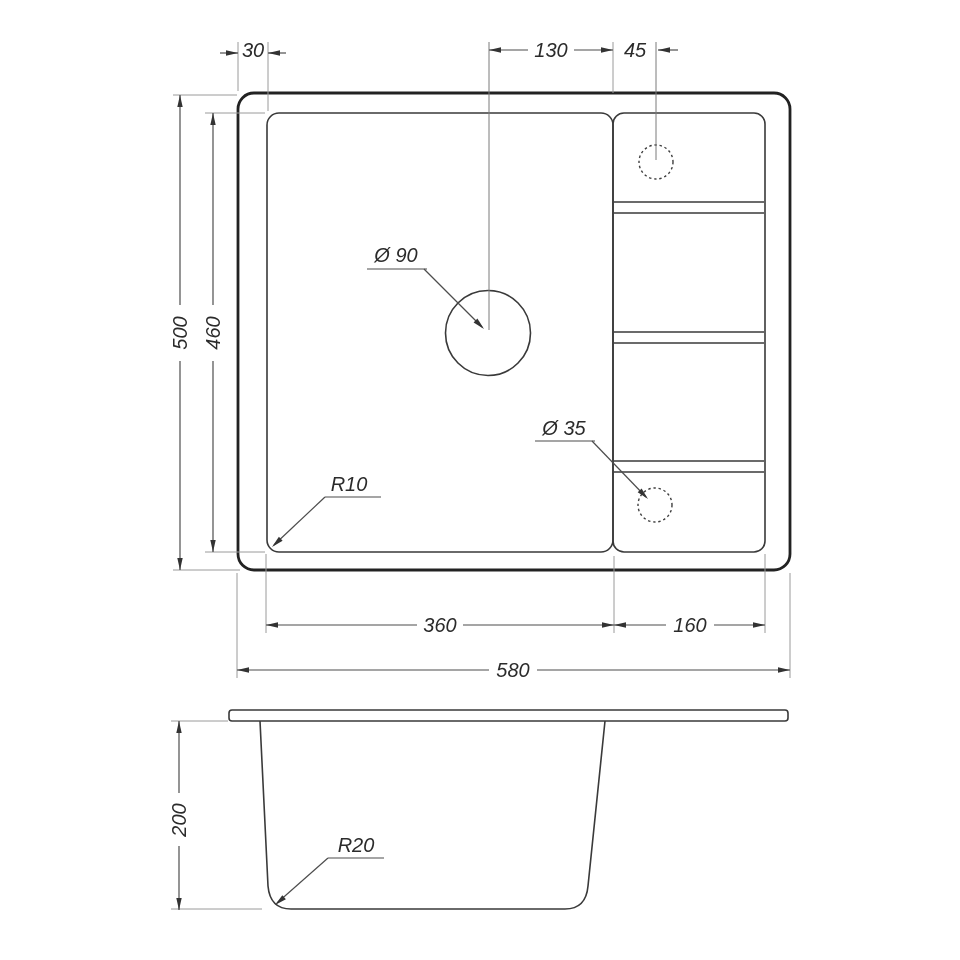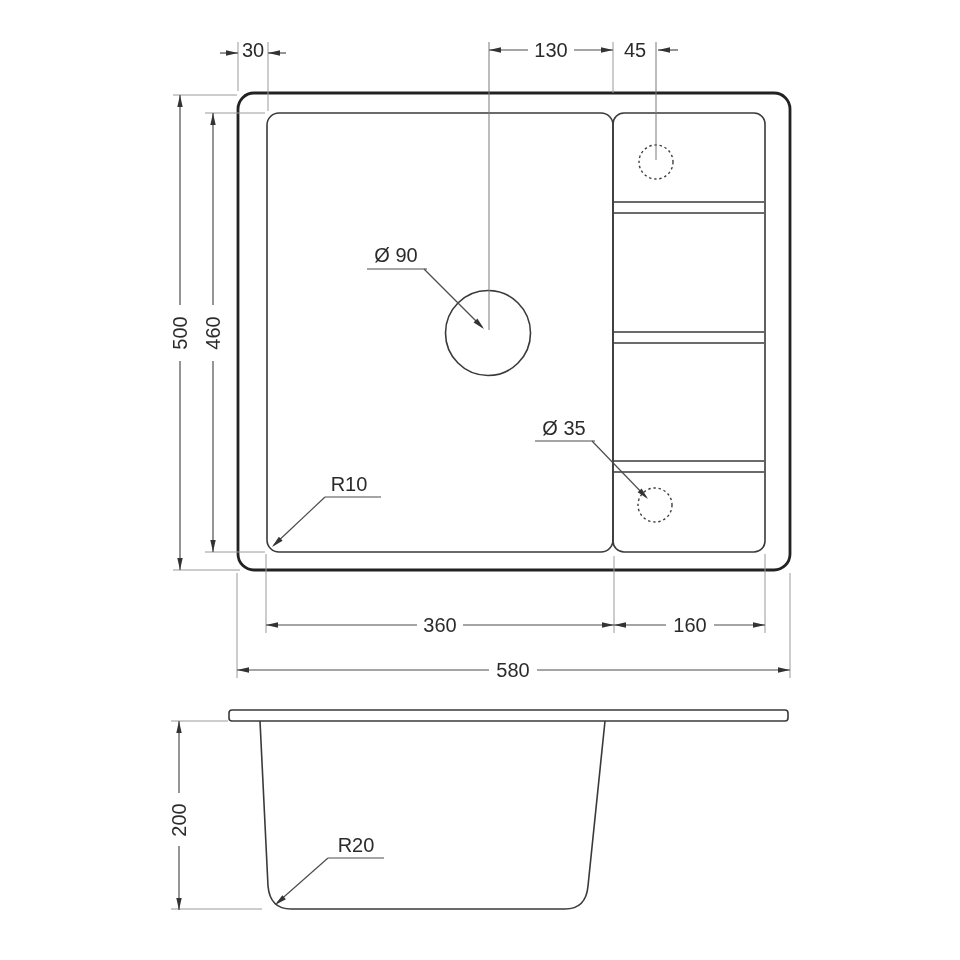--- a/index.html
+++ b/index.html
@@ -1,20 +1,20 @@
 <!DOCTYPE html>
 <html><head>
 <meta charset="utf-8">
 <style>
   html,body{margin:0;padding:0;}
   body{
     width:960px;height:960px;background:#ffffff;position:relative;
     font-family:"Liberation Sans", sans-serif;
   }
-  .stage{position:absolute;inset:0;}
+  .stage{position:absolute;inset:0;font-style:italic;}
   svg{display:block;}
   .geo-outer{fill:none;stroke:#222222;stroke-width:2.8;}
   .geo{fill:none;stroke:#3a3a3a;stroke-width:1.6;}
   .geo-thin{fill:none;stroke:#3a3a3a;stroke-width:1.3;}
   .dotted{fill:none;stroke:#3f3f3f;stroke-width:1.4;stroke-dasharray:2.4 2.8;}
   .ext{fill:none;stroke:#9a9a9a;stroke-width:1;}
   .cl{fill:none;stroke:#7a7a7a;stroke-width:1;}
   .dim{fill:none;stroke:#4d4d4d;stroke-width:1.2;}
   .arrow{fill:#333333;stroke:none;}
   .dimtext{

